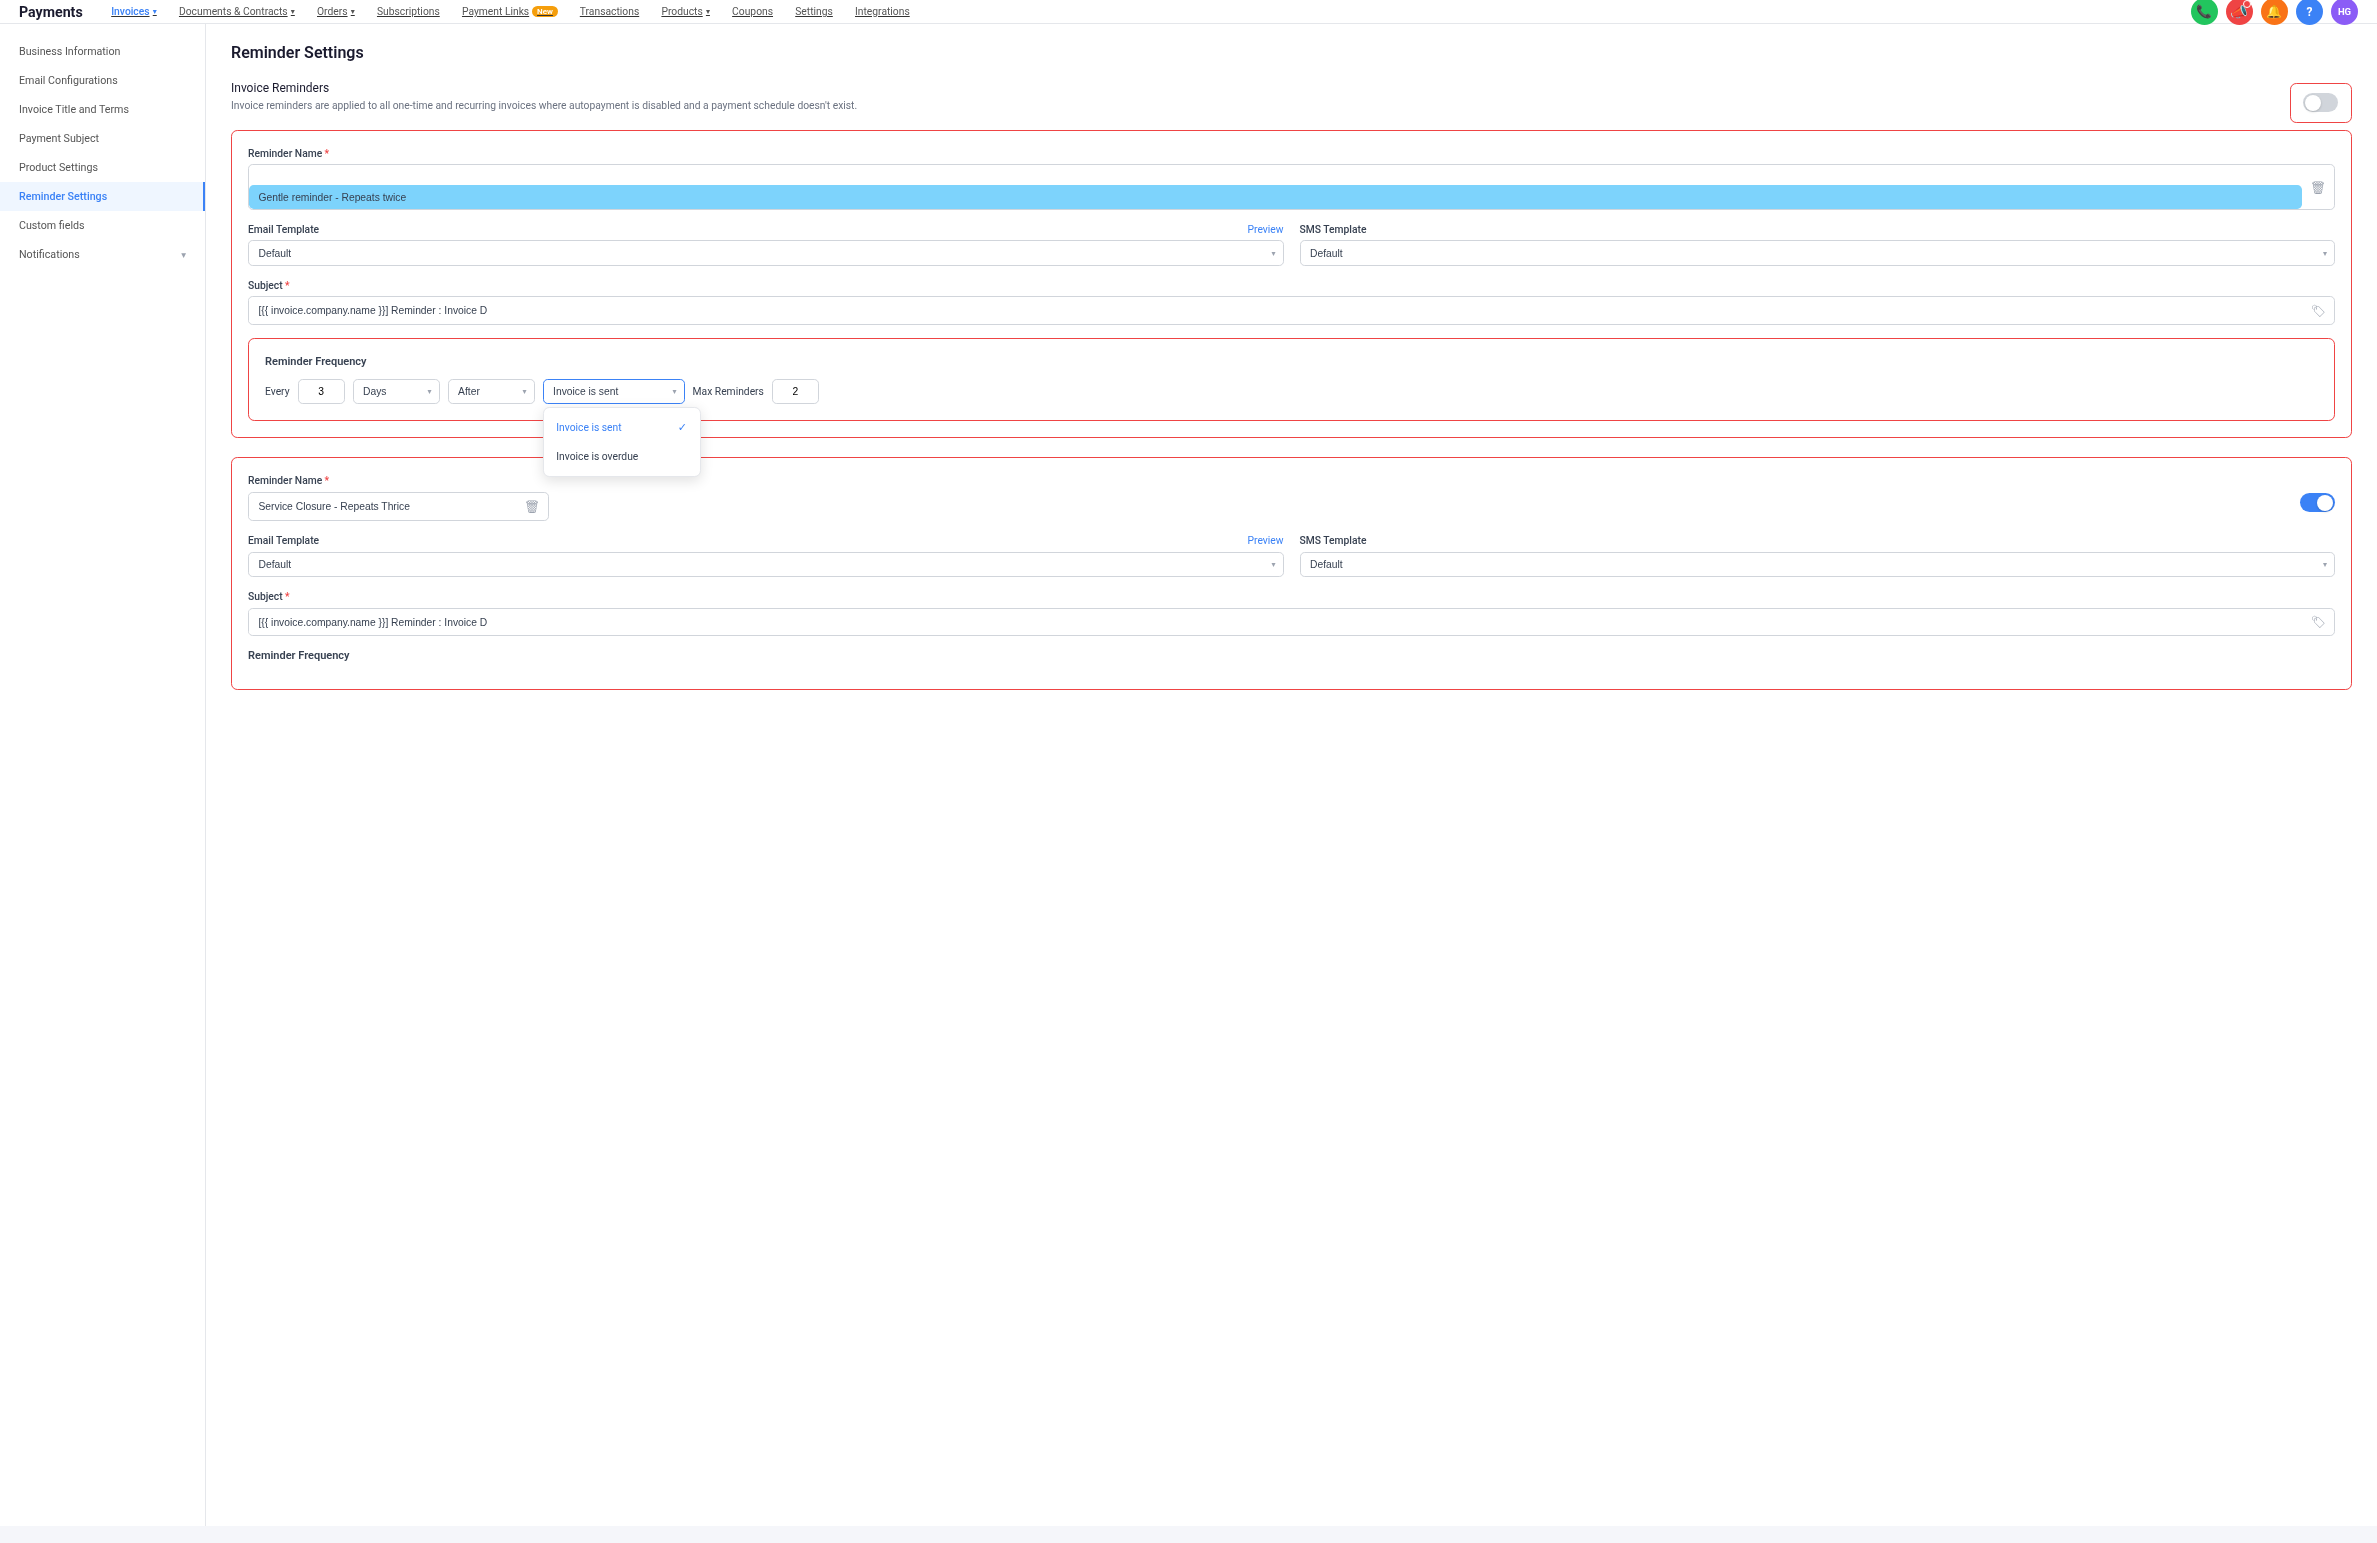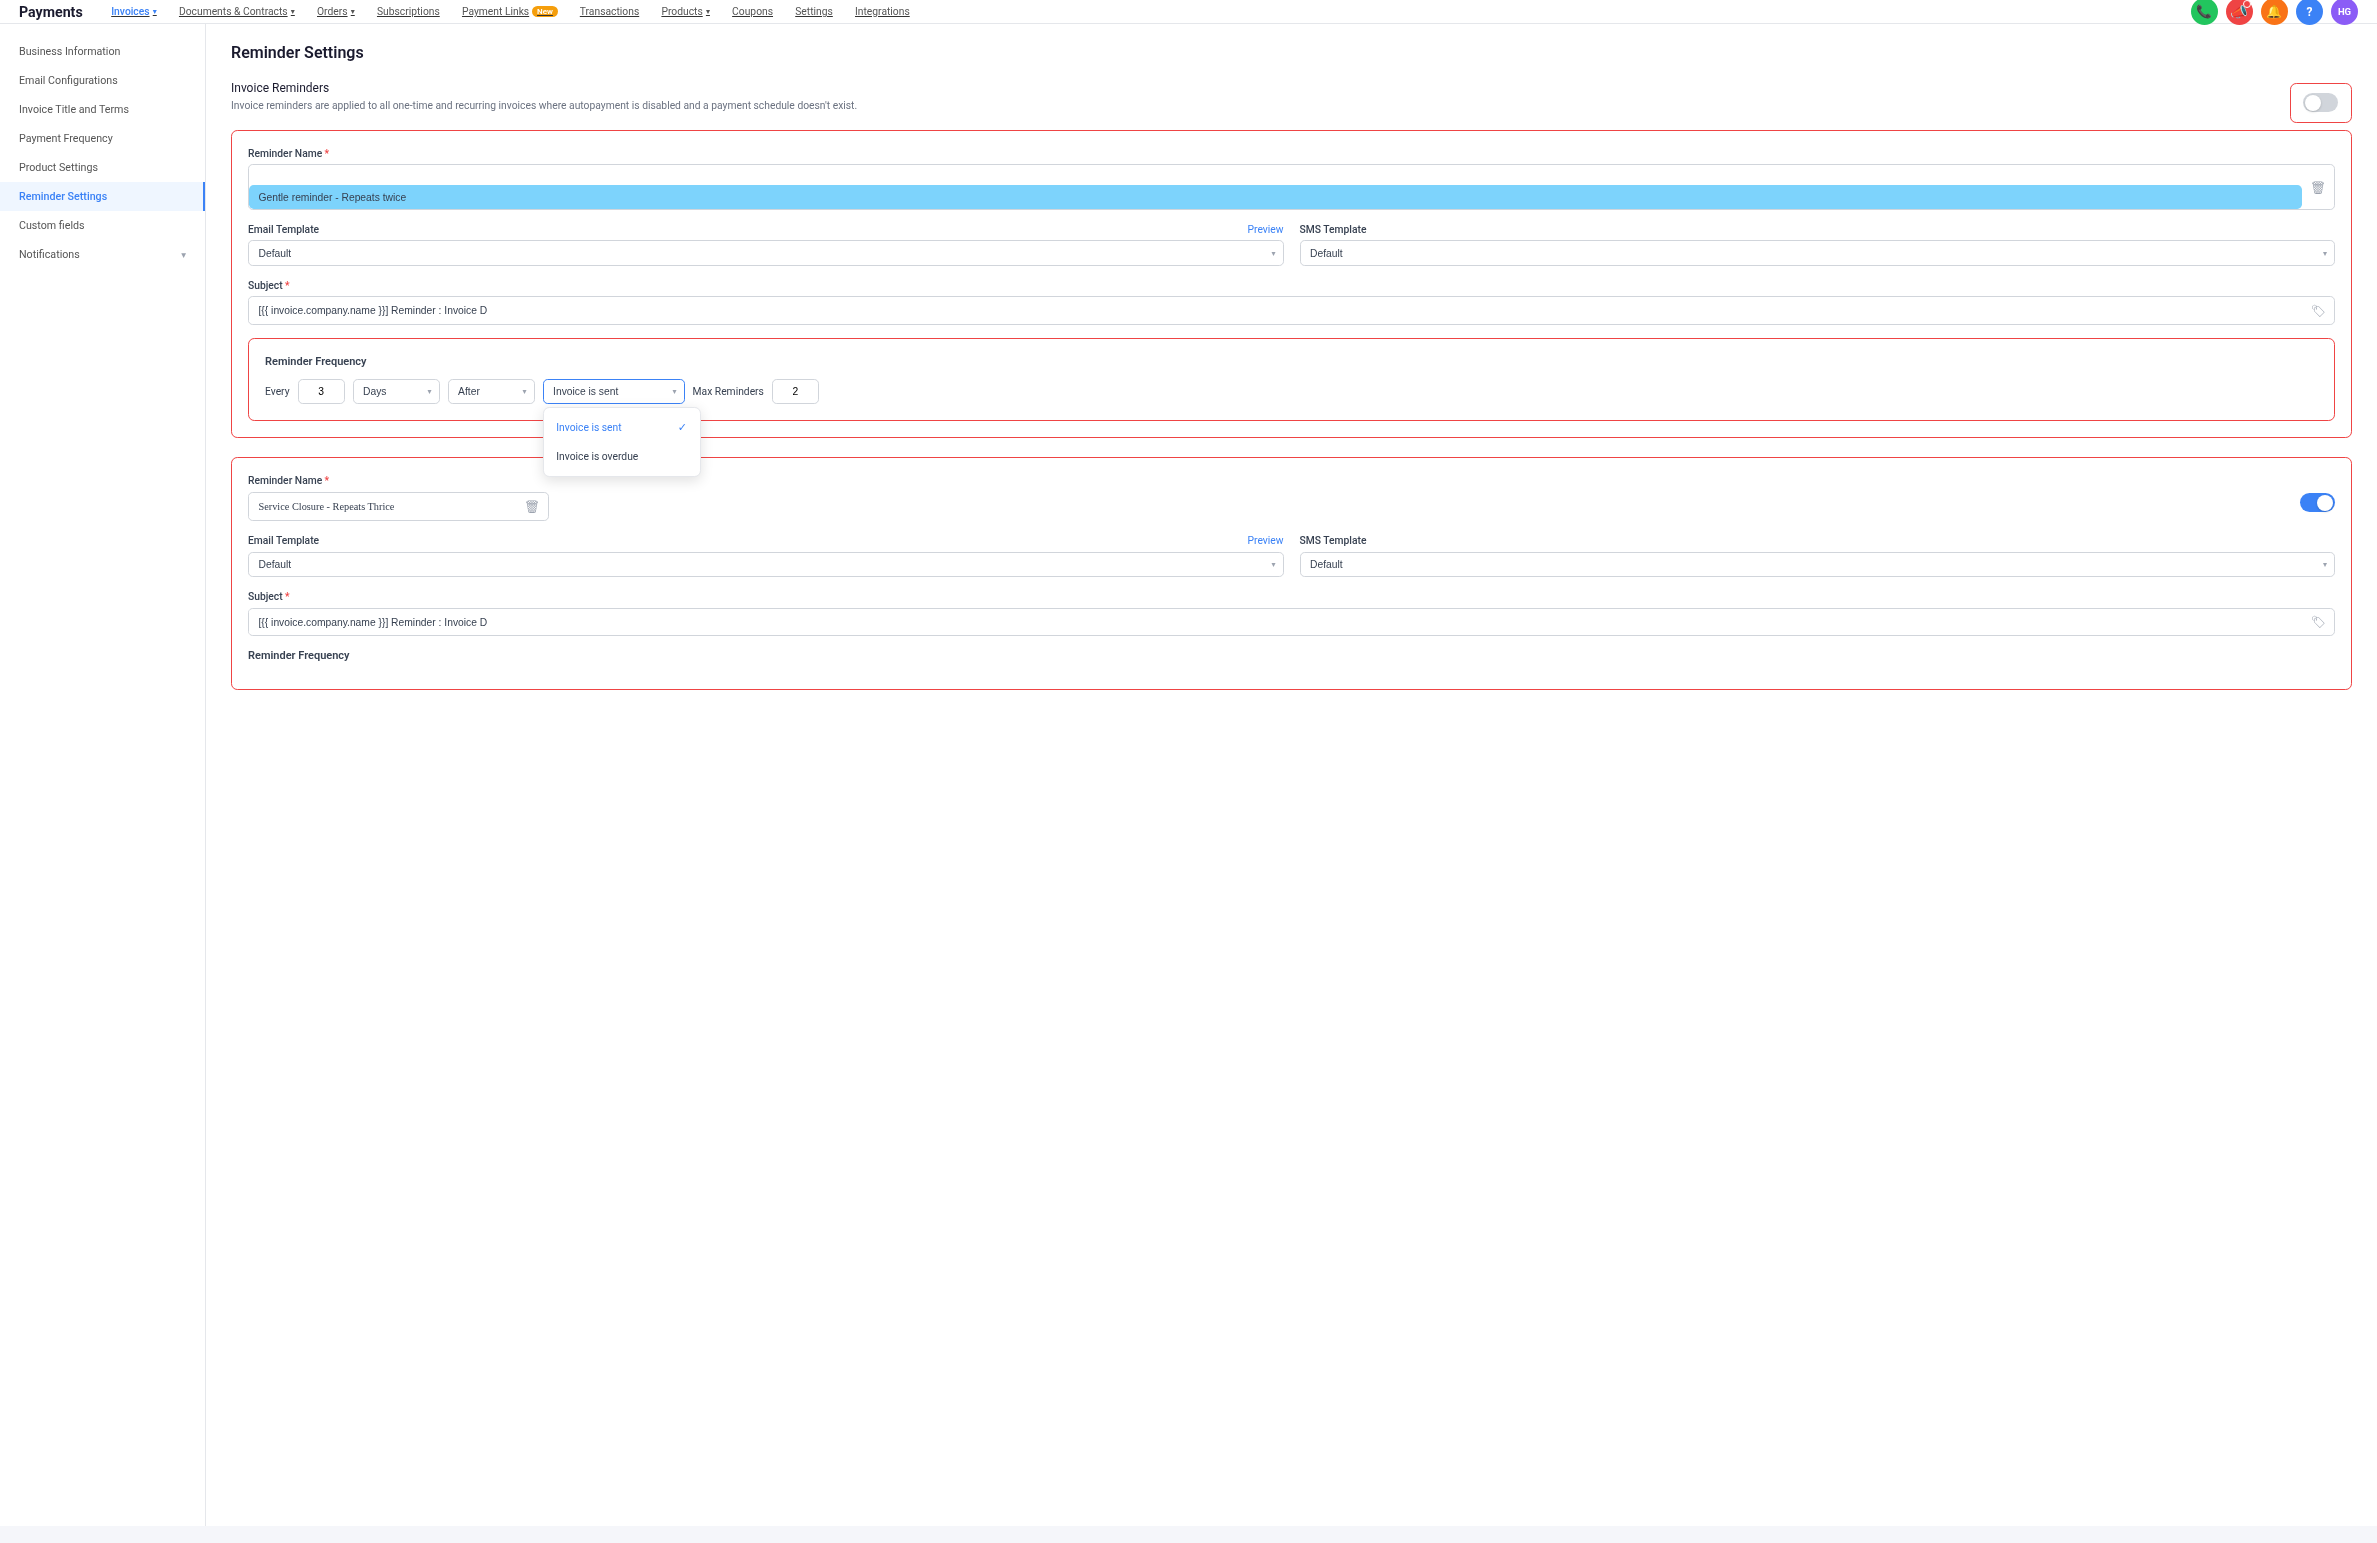--- a/index.html
+++ b/index.html
@@ -410,21 +410,21 @@
     <div class="sidebar-item">
       <span>Business Information</span>
     </div>
     <div class="sidebar-item">
       <span>Email Configurations</span>
     </div>
     <div class="sidebar-item">
       <span>Invoice Title and Terms</span>
     </div>
     <div class="sidebar-item">
-      <span>Payment Frequency</span>
+      <span>Payment Subject</span>
     </div>
     <div class="sidebar-item">
       <span>Product Settings</span>
     </div>
     <div class="sidebar-item active">
       <span>Reminder Settings</span>
     </div>
     <div class="sidebar-item">
       <span>Custom fields</span>
     </div>
@@ -545,21 +545,21 @@
 
     <div class="reminder-card">
 
       <div style="display:flex; align-items:flex-start; justify-content:space-between; margin-bottom:12.7px;">
         <div class="form-group" style="flex:1;">
           <div class="form-label">
             <span>Reminder Name</span>
             <span class="required">*</span>
           </div>
           <div class="input-with-icon" style="max-width:301px;">
-            <input type="text" style="border: none; flex: 1 1 0%; padding: 6.3px 9.5px; font-size: 10.3px; outline: none; font-family: Liberation Serif, serif;" value="Service Closure - Repeats Thrice">
+            <input type="text" style="border: none; flex: 1 1 0%; padding: 6.3px 9.5px; font-size: 10.3px; outline: none;" value="Service Closure - Repeats Thrice">
             <button class="icon-btn" style="color:#9ca3af; background:none; border:none; padding:6.3px 8px; font-size:12.7px;">🗑</button>
           </div>
         </div>
         <div class="toggle on" style="margin-top:19px; margin-left:12.7px;">
           <div class="toggle-knob"></div>
         </div>
       </div>
 
       <div class="email-sms-row">
         <div class="email-sms-col">

